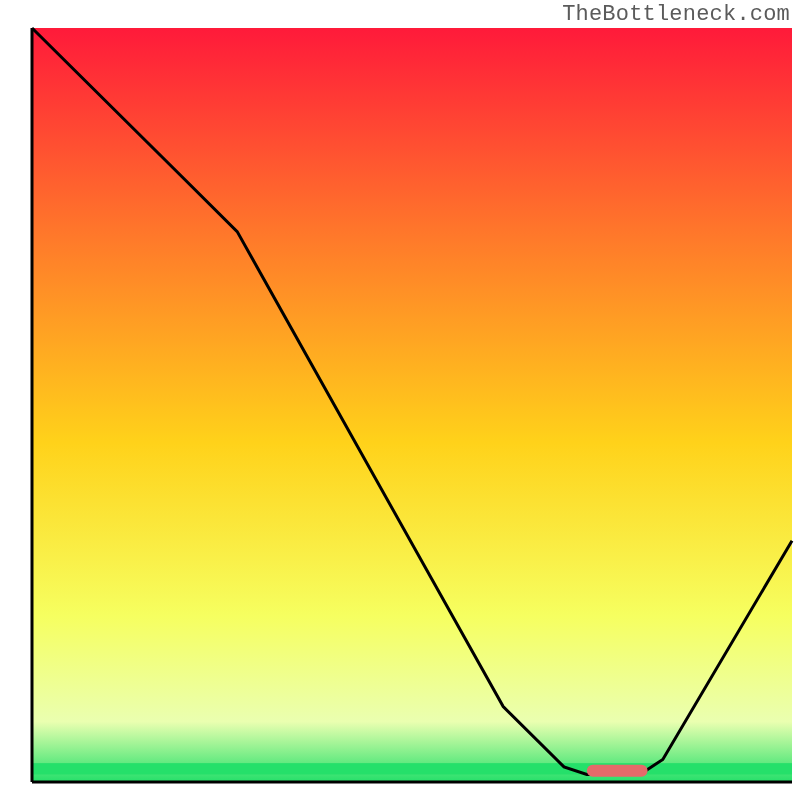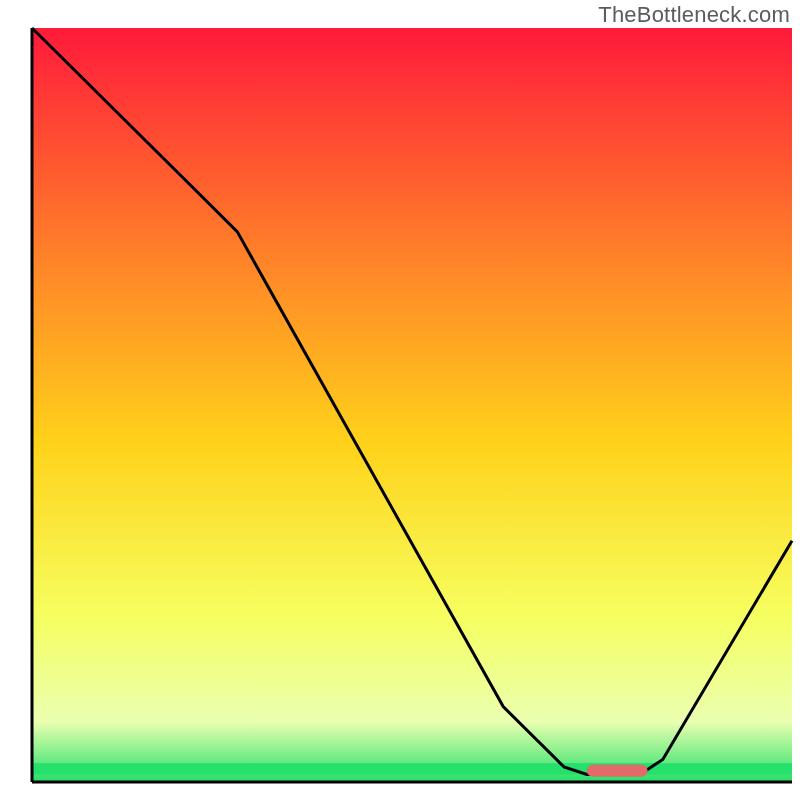--- a/index.html
+++ b/index.html
@@ -8,20 +8,21 @@
     width: 800px;
     height: 800px;
     background: #ffffff;
     font-family: Arial, Helvetica, sans-serif;
     overflow: hidden;
   }
   .wrap {
     position: relative;
     width: 800px;
     height: 784px;
+    font-family: Liberation Mono, monospace;
   }
   .watermark {
     position: absolute;
     top: 2px;
     right: 10px;
     color: #5b5b5b;
     font-size: 22px;
     font-weight: 500;
     letter-spacing: 0.2px;
   }

